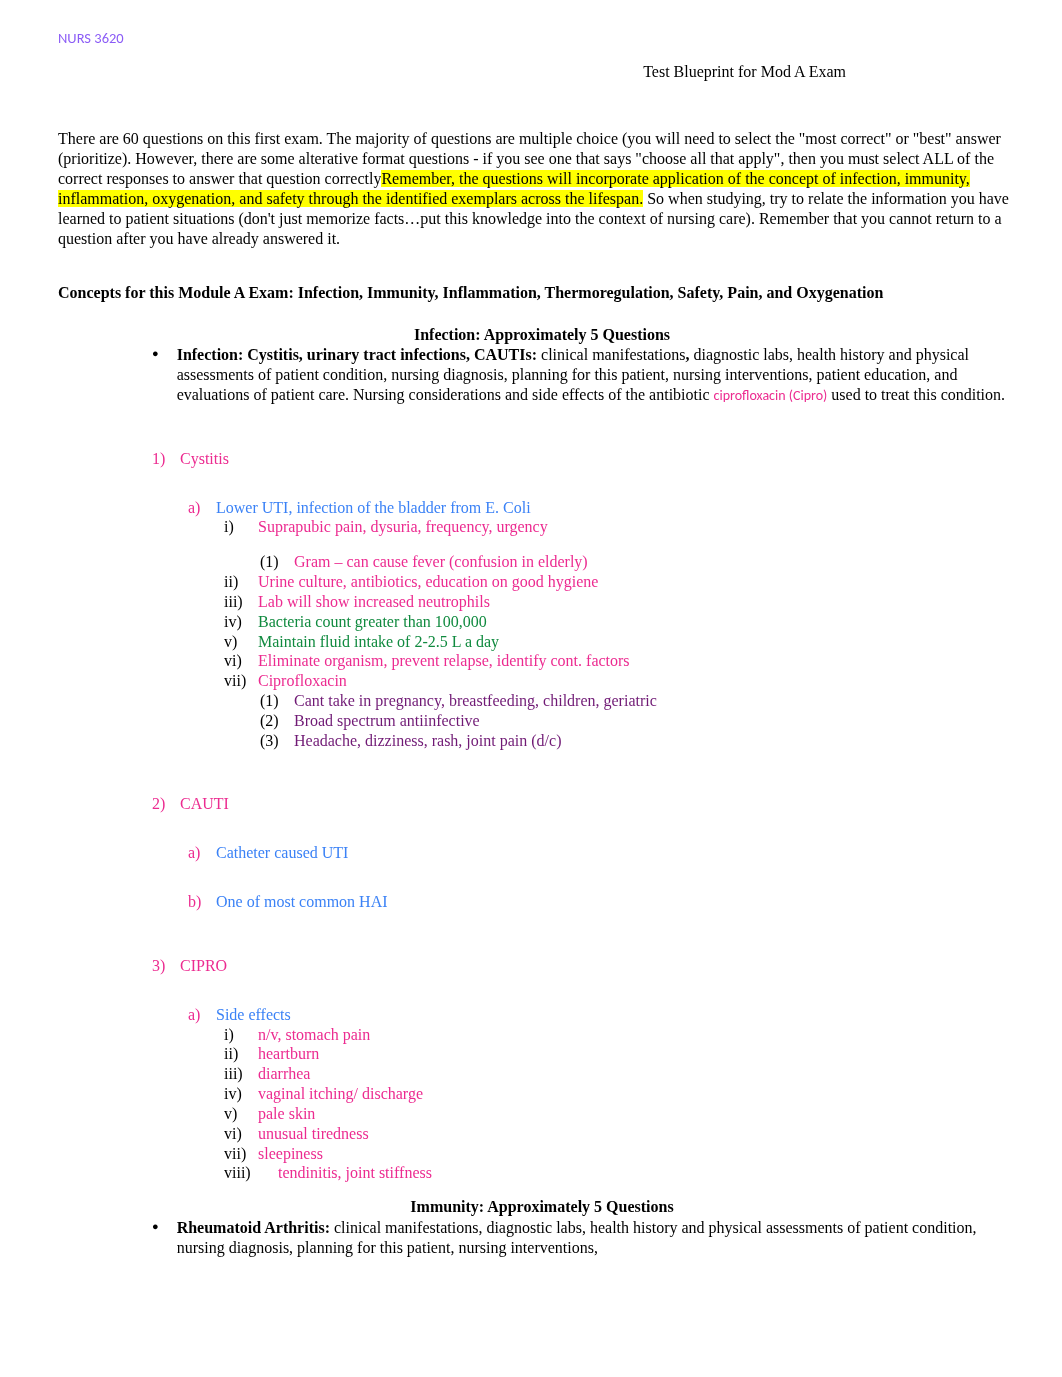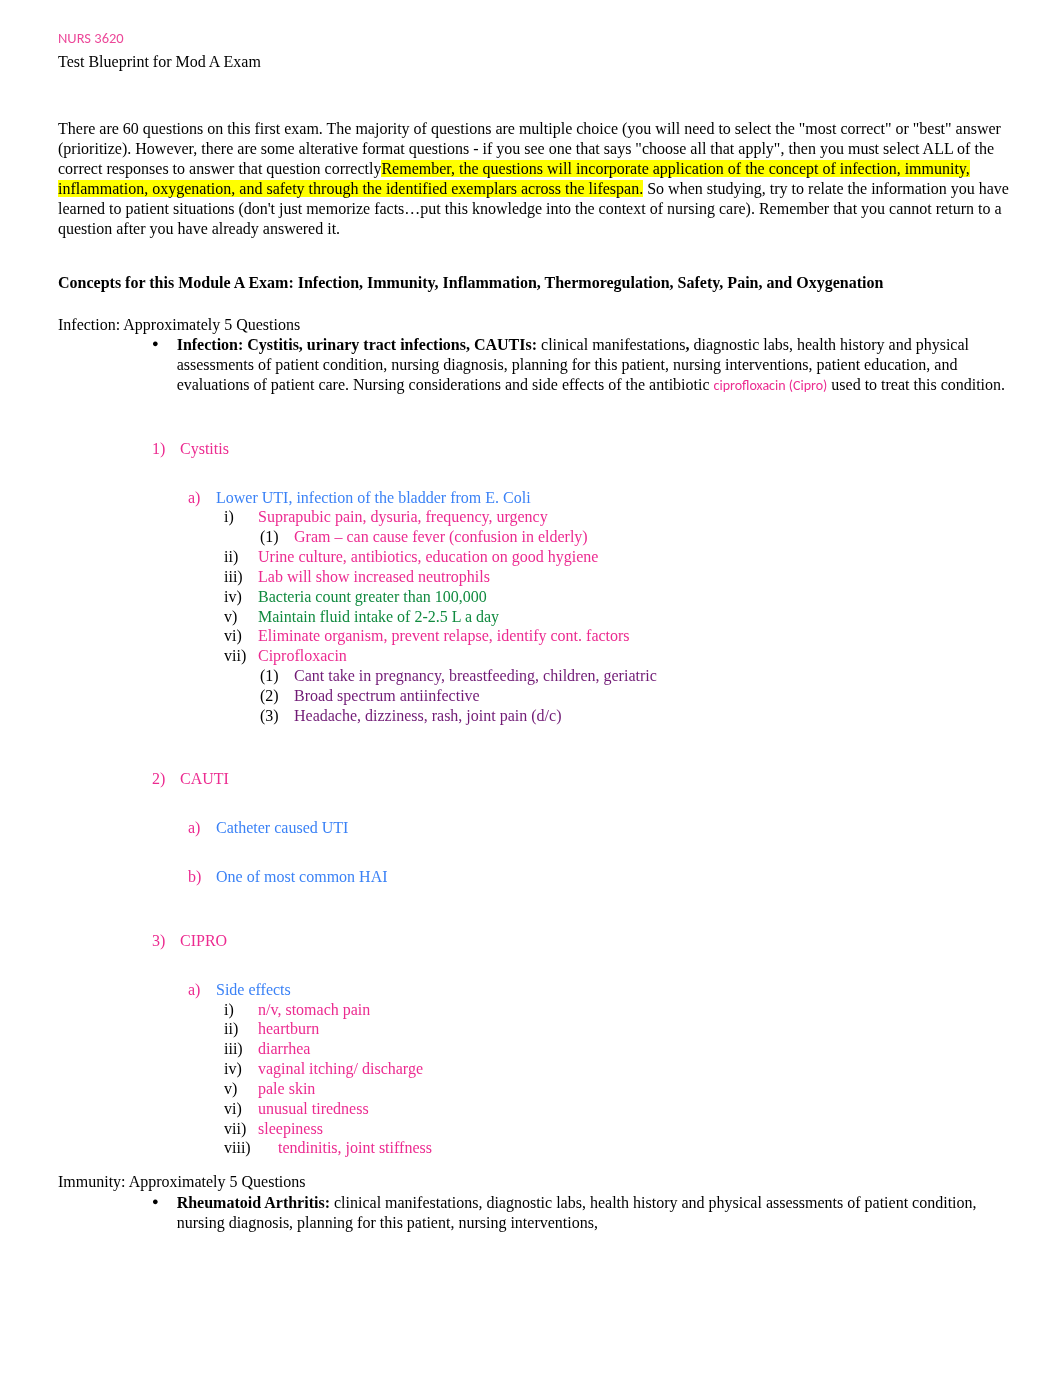--- a/index.html
+++ b/index.html
@@ -7,43 +7,44 @@
   body {
     font-family: "Times New Roman", Times, serif;
     font-size: 16px;
     color: #000;
     padding: 30px 36px 40px 58px;
     line-height: 1.22;
   }
   .course-code {
     font-family: Calibri, Arial, sans-serif;
     font-size: 14.5px;
-    color: #ec4899;
-    margin-bottom: 4px;
+    color: #8b5cf6;
+    margin-bottom: 14px;
   }
   .title {
-    text-align: left;
+    text-align: right;
     font-size: 16px;
     margin-bottom: 48px;
     padding-right: 180px;
   }
   .intro {
     font-size: 16px;
     margin-bottom: 34px;
     line-height: 1.25;
   }
   .hl { background: #ffff00; }
   .concepts {
     font-weight: bold;
     margin-bottom: 22px;
     line-height: 1.22;
   }
   .section-head {
-    font-weight: normal;
+    font-weight: bold;
     margin-bottom: 1px;
+    text-align: center;
   }
   .bullet-row {
     display: flex;
     align-items: flex-start;
     margin-left: 94px;
   }
   .bullet-dot {
     font-size: 11px;
     line-height: 1;
     margin-top: 3px;
@@ -60,21 +61,21 @@
     text-align: right;
   }
 
   .ol-num   { margin-left: 94px; color: #ec2b90; }
   .ol-alpha { margin-left: 130px; color: #ec2b90; }
   .ol-roman { margin-left: 166px; color: #ec2b90; }
   .ol-roman.green { color: #108a3f; }
   .ol-paren { margin-left: 202px; }
   .ol-paren .marker { color: #000; }
   .ol-paren .txt { color: #701a75; }
-  .ol-paren.green .txt { color: #108a3f; }
+  .ol-paren.green .txt { color: #108a3f; margin-top: 15px; }
 
   .li { display: flex; align-items: baseline; line-height: 1.24; }
   .li .marker { min-width: 34px; }
   .li .txt { flex: 1; }
 
   .ol-roman .marker { min-width: 34px; text-align: left; color:#000; }
   .ol-roman .txt { }
   .ol-roman.pink .txt { color:#ec2b90; }
   .ol-alpha .marker { color:#ec2b90; min-width:28px; }
   .ol-num .marker { color:#ec2b90; min-width:28px; }

